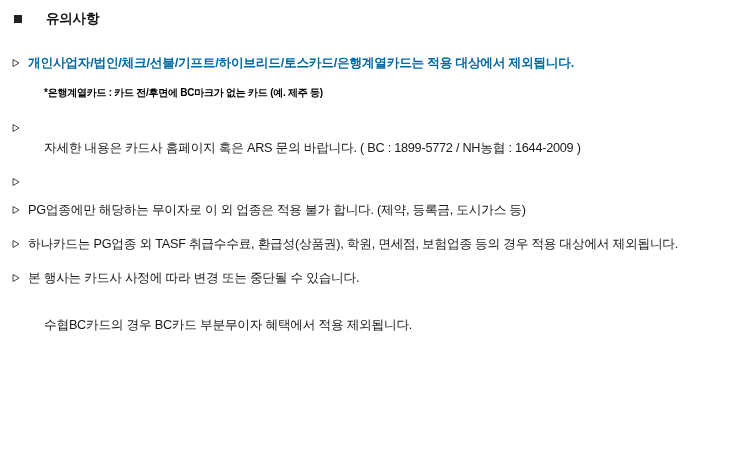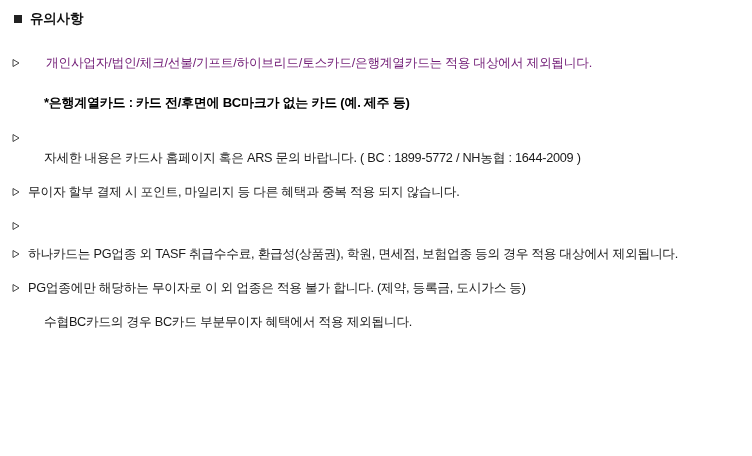--- a/index.html
+++ b/index.html
@@ -17,21 +17,21 @@
   .page {
     position: relative;
     width: 752px;
     height: 456px;
     box-sizing: border-box;
     padding: 8px 12px 0 12px;
   }
   .notice-header {
     display: flex;
     align-items: center;
-    gap: 8px;
+    gap: 24px;
     margin: 2px 0 0 2px;
   }
   .bullet-square {
     display: inline-block;
     width: 8px;
     height: 8px;
     background: #222222;
     flex: 0 0 auto;
   }
   .notice-title {
@@ -61,48 +61,47 @@
     display: block;
     margin-top: 5px;
   }
   .txt {
     font-size: 12.7px;
     line-height: 19px;
     letter-spacing: -0.25px;
     color: #1a1a1a;
   }
   .txt.bold {
-    font-weight: normal;
-    color: #701a75;
-    margin-left: 18px;
+    font-weight: bold;
+    color: #0369a1;
   }
   .subline {
     padding-left: 32px;
-    font-size: 13px;
+    font-size: 10px;
     line-height: 19px;
     letter-spacing: -0.25px;
-    margin-top: 20px;
+    margin-top: 10px;
     color: #1a1a1a;
   }
   .subline.bold {
     font-weight: bold;
     color: #000000;
   }
   .contline {
     padding-left: 32px;
     font-size: 12.7px;
     line-height: 19px;
     letter-spacing: -0.25px;
     margin-top: 7px;
     color: #1a1a1a;
   }
   .notice-item.gap-1 { margin-bottom: 17px; }
   .notice-item.gap-2 { margin-bottom: 15px; }
   .indent-item .tri { visibility: hidden; }
-  .indent-item .txt { padding-left: 16px; }
+  .indent-item .txt { padding-left: 16px; margin-top: 13px; }
 </style>
 </head>
 <body>
 
 <div class="page">
 
   <div class="notice-header">
     <span class="bullet-square"></span>
     <span class="notice-title">유의사항</span>
   </div>
@@ -125,38 +124,39 @@
       <div class="line">
         <span class="tri">
           <svg width="8" height="8" viewBox="0 0 8 8">
               <polygon points="1,0.5 7,4 1,7.5" fill="none" stroke="#333333" stroke-width="0.9"></polygon>
             </svg>
         </span>
       </div>
       <div class="contline">자세한 내용은 카드사 홈페이지 혹은 ARS 문의 바랍니다. ( BC : 1899-5772 / NH농협 : 1644-2009 )</div>
     </div>
 
+
     <div class="notice-item gap-2">
       <div class="line">
         <span class="tri">
           <svg width="8" height="8" viewBox="0 0 8 8">
               <polygon points="1,0.5 7,4 1,7.5" fill="none" stroke="#333333" stroke-width="0.9"></polygon>
             </svg>
         </span>
-        <span class="txt">무이자 할부 결제 시 포인트, 마일리지 등 다른 혜택과 중복 적용 되지 않습니다.</span>
       </div>
     </div>
 
     <div class="notice-item gap-2">
       <div class="line">
         <span class="tri">
           <svg width="8" height="8" viewBox="0 0 8 8">
               <polygon points="1,0.5 7,4 1,7.5" fill="none" stroke="#333333" stroke-width="0.9"></polygon>
             </svg>
         </span>
+        <span class="txt">PG업종에만 해당하는 무이자로 이 외 업종은 적용 불가 합니다. (제약, 등록금, 도시가스 등)</span>
       </div>
     </div>
 
     <div class="notice-item gap-2">
       <div class="line">
         <span class="tri">
           <svg width="8" height="8" viewBox="0 0 8 8">
               <polygon points="1,0.5 7,4 1,7.5" fill="none" stroke="#333333" stroke-width="0.9"></polygon>
             </svg>
         </span>
@@ -164,24 +164,23 @@
       </div>
     </div>
 
     <div class="notice-item gap-2">
       <div class="line">
         <span class="tri">
           <svg width="8" height="8" viewBox="0 0 8 8">
               <polygon points="1,0.5 7,4 1,7.5" fill="none" stroke="#333333" stroke-width="0.9"></polygon>
             </svg>
         </span>
-        <span class="txt">PG업종에만 해당하는 무이자로 이 외 업종은 적용 불가 합니다. (제약, 등록금, 도시가스 등)</span>
+        <span class="txt">본 행사는 카드사 사정에 따라 변경 또는 중단될 수 있습니다.</span>
       </div>
     </div>
-
 
     <div class="notice-item indent-item">
       <div class="line">
         <span class="tri">
           <svg width="8" height="8" viewBox="0 0 8 8">
               <polygon points="1,0.5 7,4 1,7.5" fill="none" stroke="#333333" stroke-width="0.9"></polygon>
             </svg>
         </span>
         <span class="txt">수협BC카드의 경우 BC카드 부분무이자 혜택에서 적용 제외됩니다.</span>
       </div>

